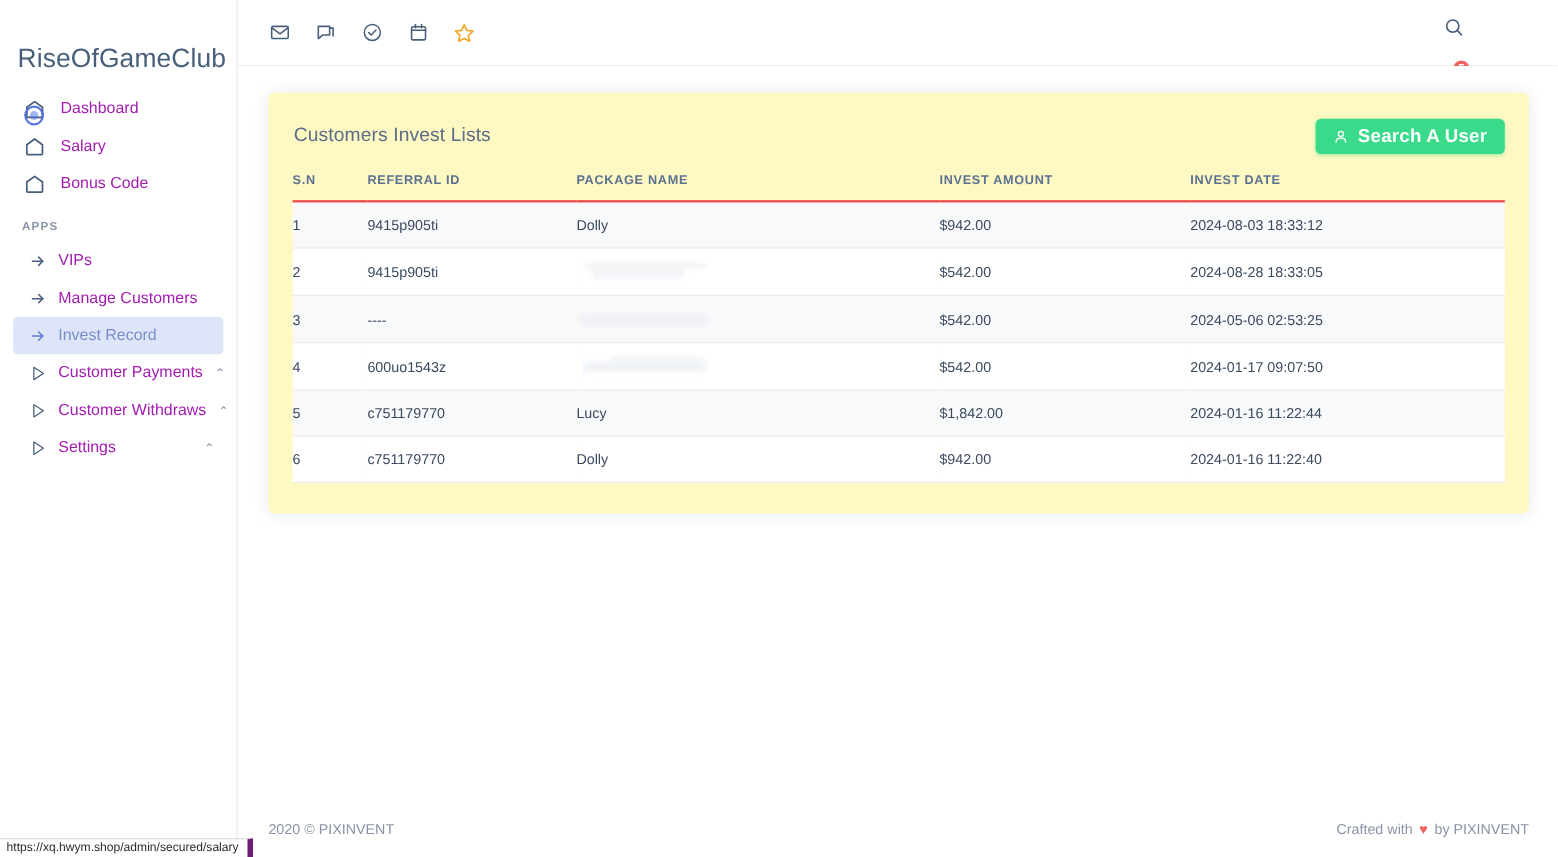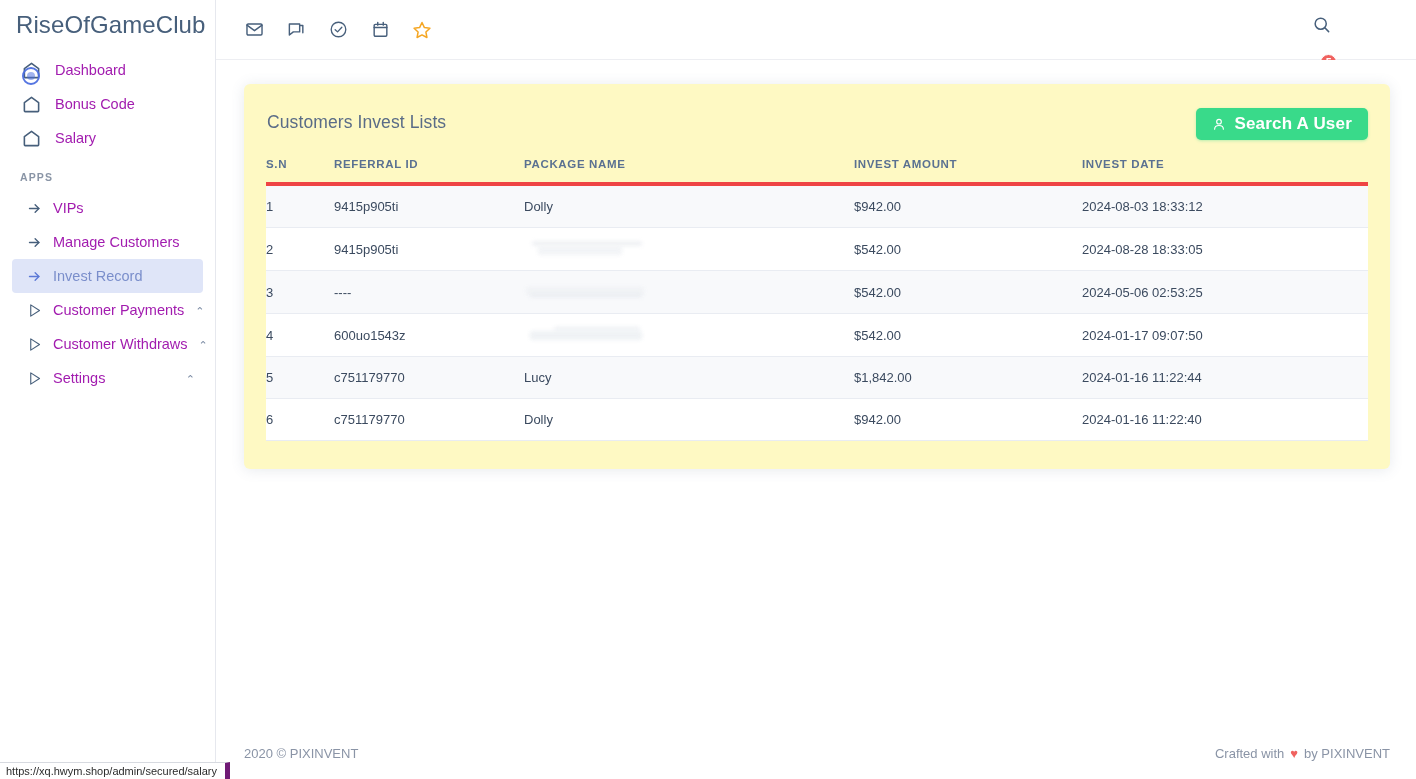--- a/index.html
+++ b/index.html
@@ -9,21 +9,21 @@
     background: #ffffff;
     overflow: hidden;
   }
   .app { position: relative; width: 1416px; height: 779px; display: flex; }
 
   
   .sidebar {
     width: 216px; height: 779px; flex: 0 0 216px;
     background: #ffffff;
     border-right: 1px solid #e6e8ee;
-    padding-top: 7px;
+    padding-top: 36px;
     position: relative;
     z-index: 5;
   }
   .brand {
     font-size: 24px; color: #475f7b; letter-spacing: .1px;
     padding: 4px 0 4px 16px; font-weight: 400;
     white-space: nowrap;
   }
   .nav-list { margin-top: 10px; }
   .nav-item {
@@ -170,21 +170,21 @@
     cursor: pointer; font-family: "Liberation Sans", sans-serif;
     box-shadow: 0 1px 3px rgba(57,218,138,.35);
   }
 
   table.data { width: 100%; border-collapse: collapse; }
   table.data thead th {
     font-size: 11.5px; color: #5a7191; font-weight: 700;
     letter-spacing: .65px; text-align: left;
     padding: 0 0 12px 0;
   }
-  table.data thead tr { border-bottom: 4px solid #ef4444; margin-left: 25px; }
+  table.data thead tr { border-bottom: 2px solid #ef4444; margin-left: 25px; }
   table.data tbody td {
     font-size: 13px; color: #3b4a5f; padding: 13px 0;
     border-bottom: 1px solid #e9ecf2;
     vertical-align: middle;
   }
   table.data tbody tr:nth-child(odd) { background: #f8f9fb; }
   table.data tbody tr:nth-child(even) { background: #ffffff; }
   td.c-sn    { width: 68px;  padding-left: 10px; }
   th.c-sn    { width: 68px;  padding-left: 10px; }
   td.c-ref   { width: 190px; }
@@ -252,30 +252,30 @@
         </span>
         <span class="nav-label">Dashboard</span>
       </div>
 
       <div class="nav-item">
         <span class="nav-icon">
           <svg width="19" height="19" viewBox="0 0 24 24" fill="none" stroke="currentColor" stroke-width="2" stroke-linecap="round" stroke-linejoin="round">
               <path d="M3 9.5L12 3l9 6.5V20a1 1 0 0 1-1 1H4a1 1 0 0 1-1-1V9.5z"></path>
             </svg>
         </span>
-        <span class="nav-label">Bonus Code</span>
+        <span class="nav-label">Salary</span>
       </div>
 
       <div class="nav-item">
         <span class="nav-icon">
           <svg width="19" height="19" viewBox="0 0 24 24" fill="none" stroke="currentColor" stroke-width="2" stroke-linecap="round" stroke-linejoin="round">
               <path d="M3 9.5L12 3l9 6.5V20a1 1 0 0 1-1 1H4a1 1 0 0 1-1-1V9.5z"></path>
             </svg>
         </span>
-        <span class="nav-label">Salary</span>
+        <span class="nav-label">Bonus Code</span>
       </div>
 
       <div class="section-title">APPS</div>
 
       <div class="nav-item sub">
         <span class="nav-icon">
           <svg width="15" height="15" viewBox="0 0 24 24" fill="none" stroke="currentColor" stroke-width="2.2" stroke-linecap="round" stroke-linejoin="round">
               <line x1="4" y1="12" x2="19" y2="12"></line>
               <polyline points="13,6 19,12 13,18"></polyline>
             </svg>

